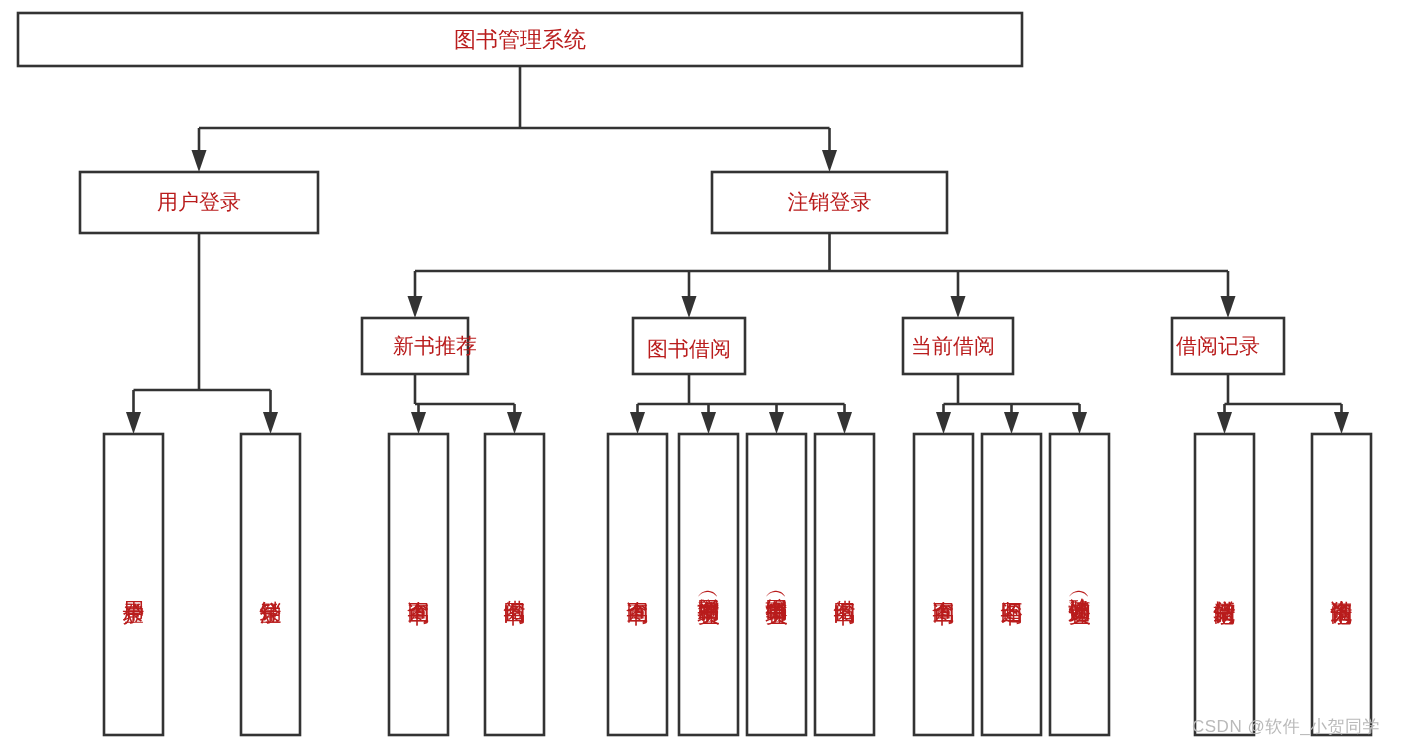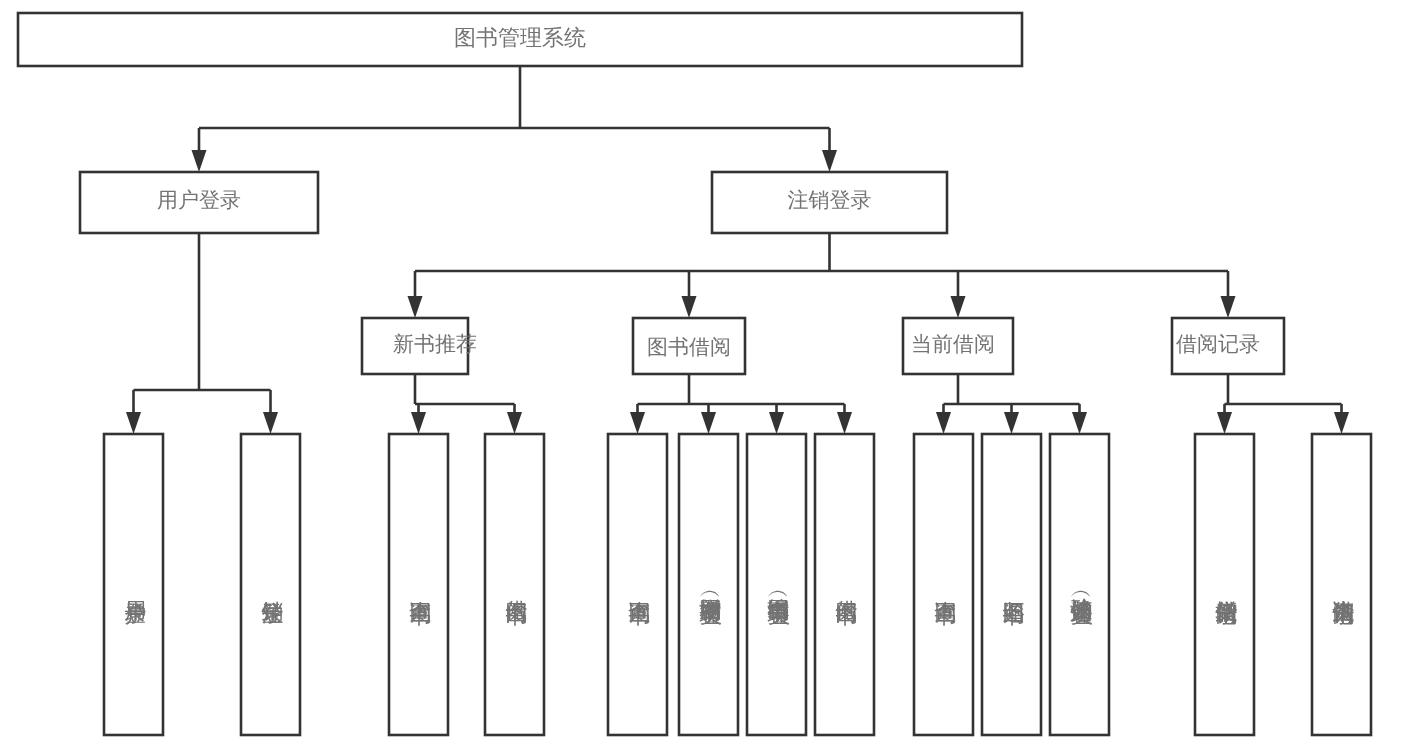--- a/index.html
+++ b/index.html
@@ -37,22 +37,22 @@
   }
   .arrow-head {
     fill: #333333;
     stroke: none;
   }
   .node-label {
     position: absolute;
     display: flex;
     align-items: center;
     justify-content: center;
-    color: #737373;
-    font-family: Liberation Mono, monospace;
+    color: #b91c1c;
+    font-family: Liberation Serif, serif;
     line-height: 1.18;
     pointer-events: none;
     text-align: center;
   }
   .label-h {
     font-size: 21px;
   }
   .label-root {
     font-size: 22px;
   }
@@ -172,14 +172,15 @@
       <div class="node-label label-v" style="left: 679px; top: 434px; width: 59px; height: 301px;">新增图书（管理员）</div>
       <div class="node-label label-v" style="left: 747px; top: 434px; width: 59px; height: 301px;">编辑图书（管理员）</div>
       <div class="node-label label-v" style="left: 815px; top: 434px; width: 59px; height: 301px;">借阅图书</div>
       <div class="node-label label-v" style="left: 914px; top: 434px; width: 59px; height: 301px;">查询图书</div>
       <div class="node-label label-v" style="left: 982px; top: 434px; width: 59px; height: 301px;">归还图书</div>
       <div class="node-label label-v" style="left: 1050px; top: 434px; width: 59px; height: 301px;">确认归还（管理员）</div>
       <div class="node-label label-v" style="left: 1195px; top: 434px; width: 59px; height: 301px;">新增借阅记录</div>
       <div class="node-label label-v" style="left: 1312px; top: 434px; width: 59px; height: 301px;">查询借阅记录</div>
     </div>
 
+  <div class="watermark" style="left: 1192px; top: 715px;">CSDN @软件_小贺同学</div>
 
 </div>
 
 </body></html>

